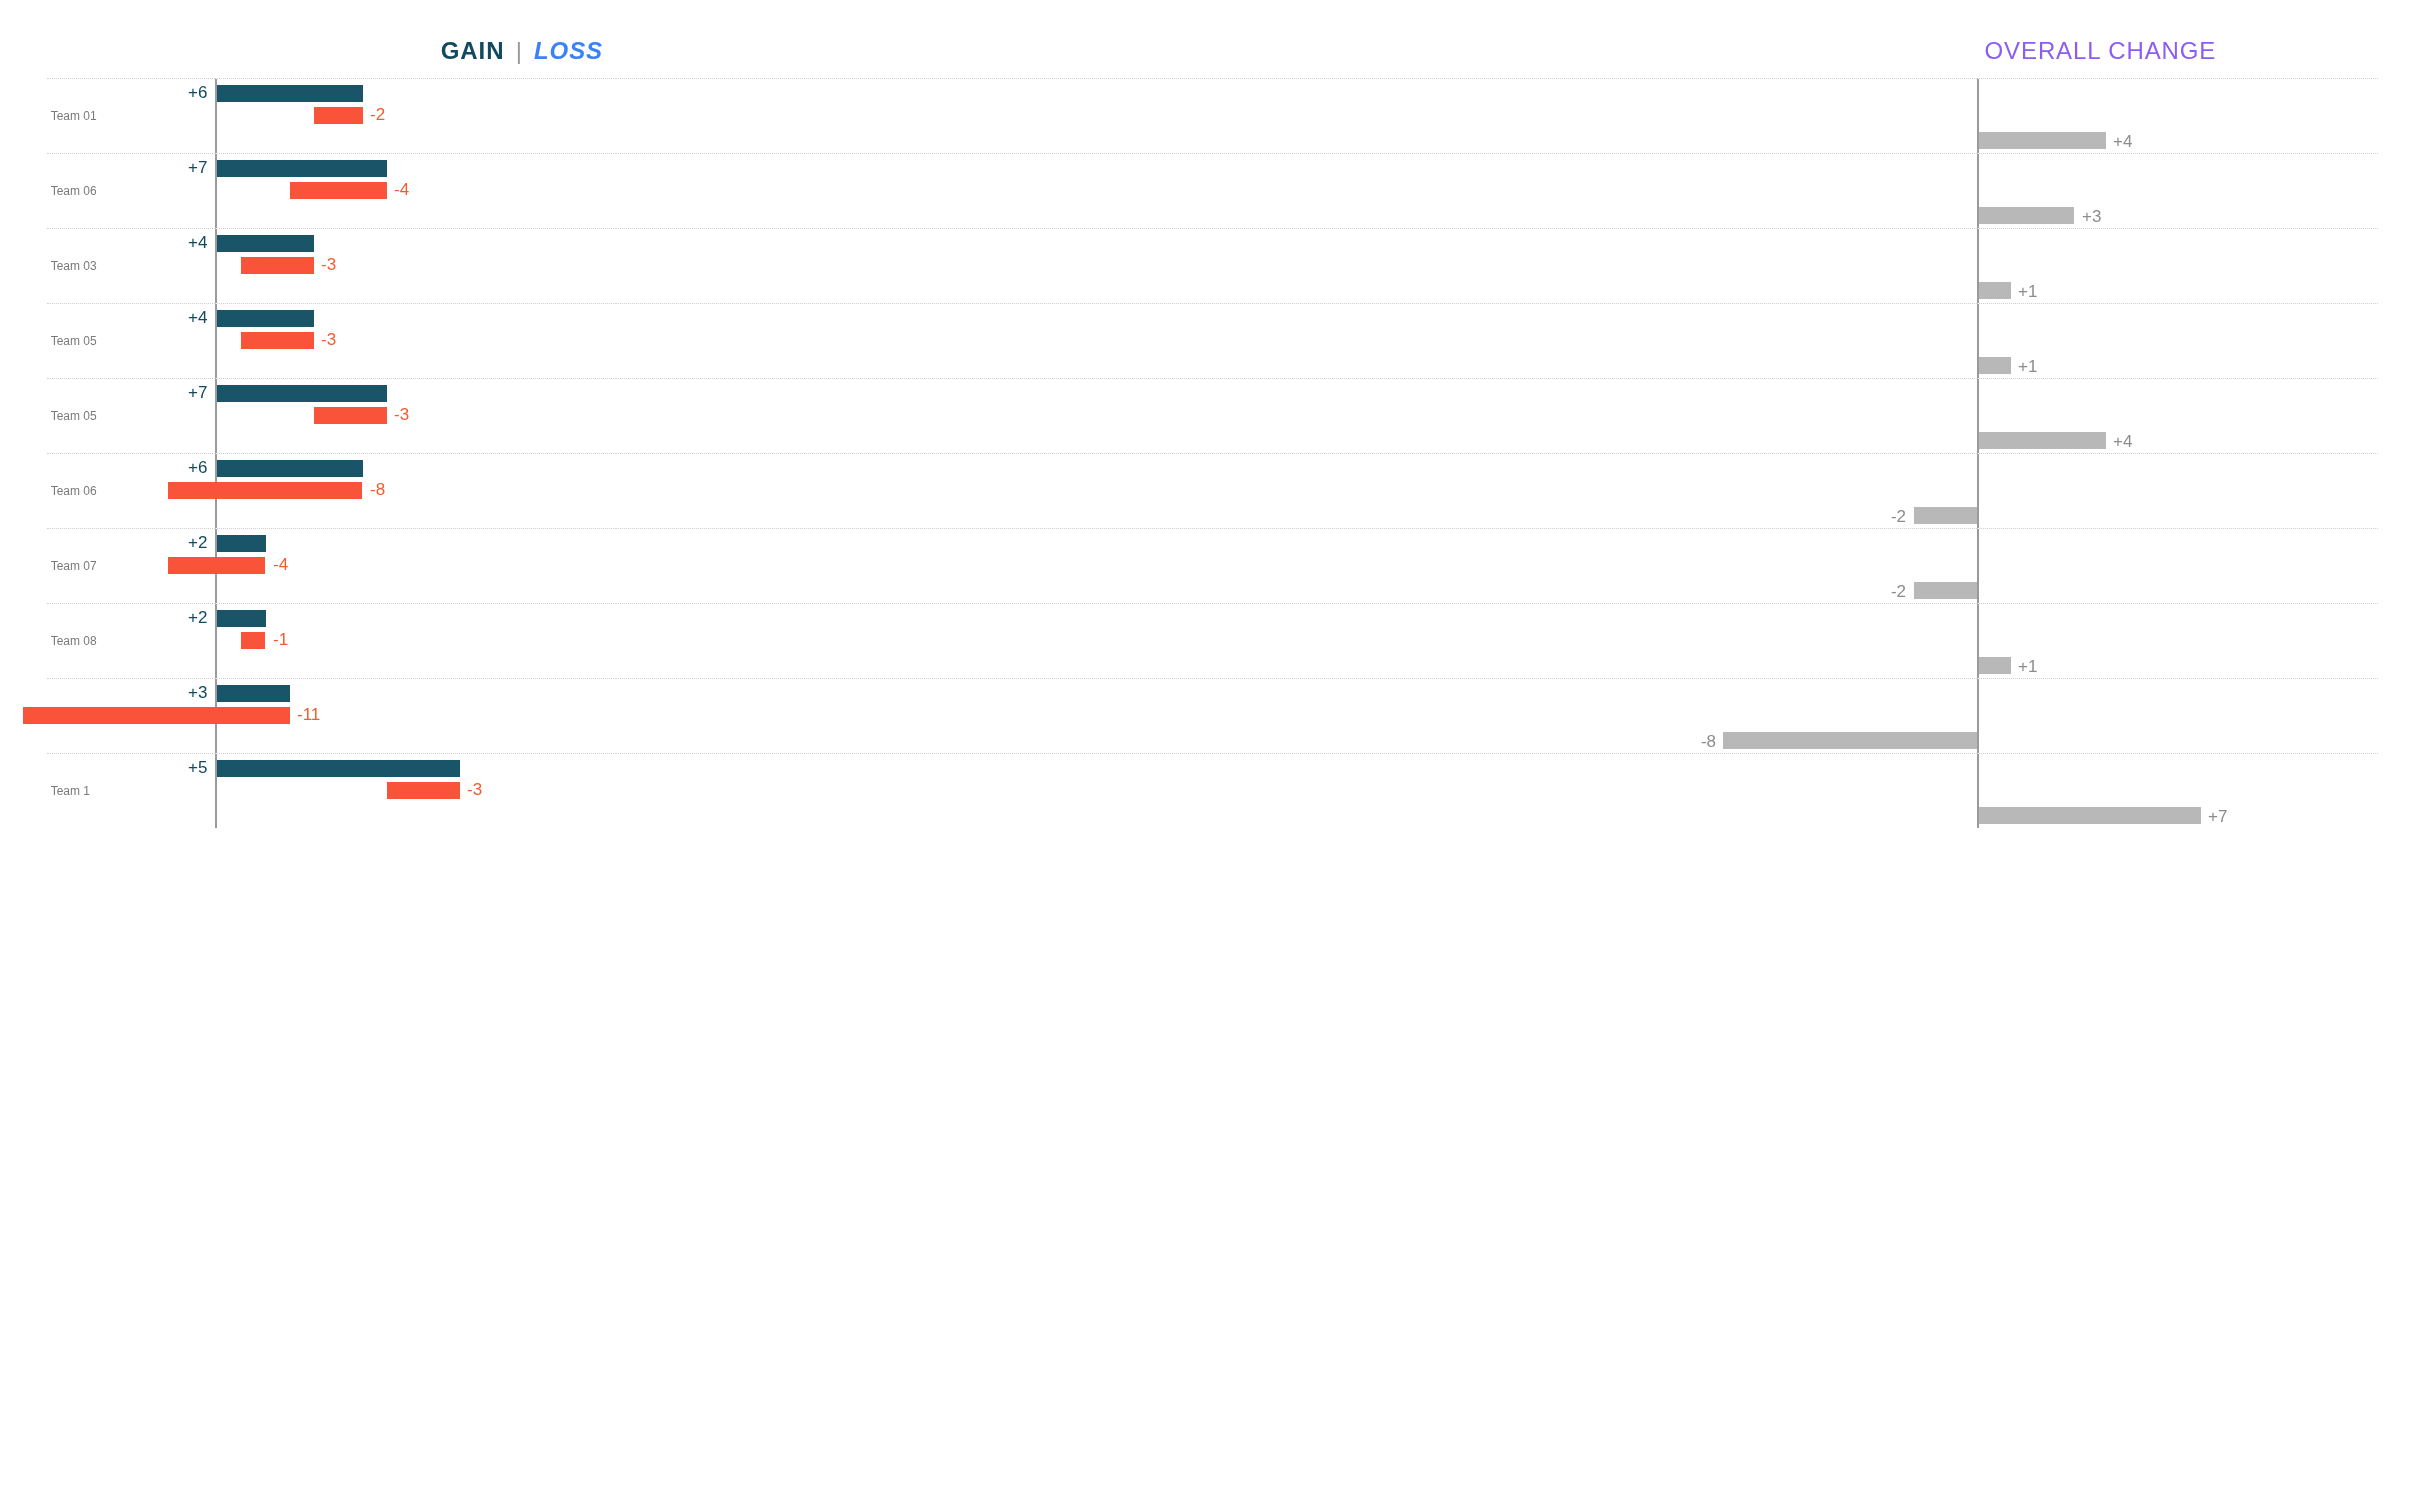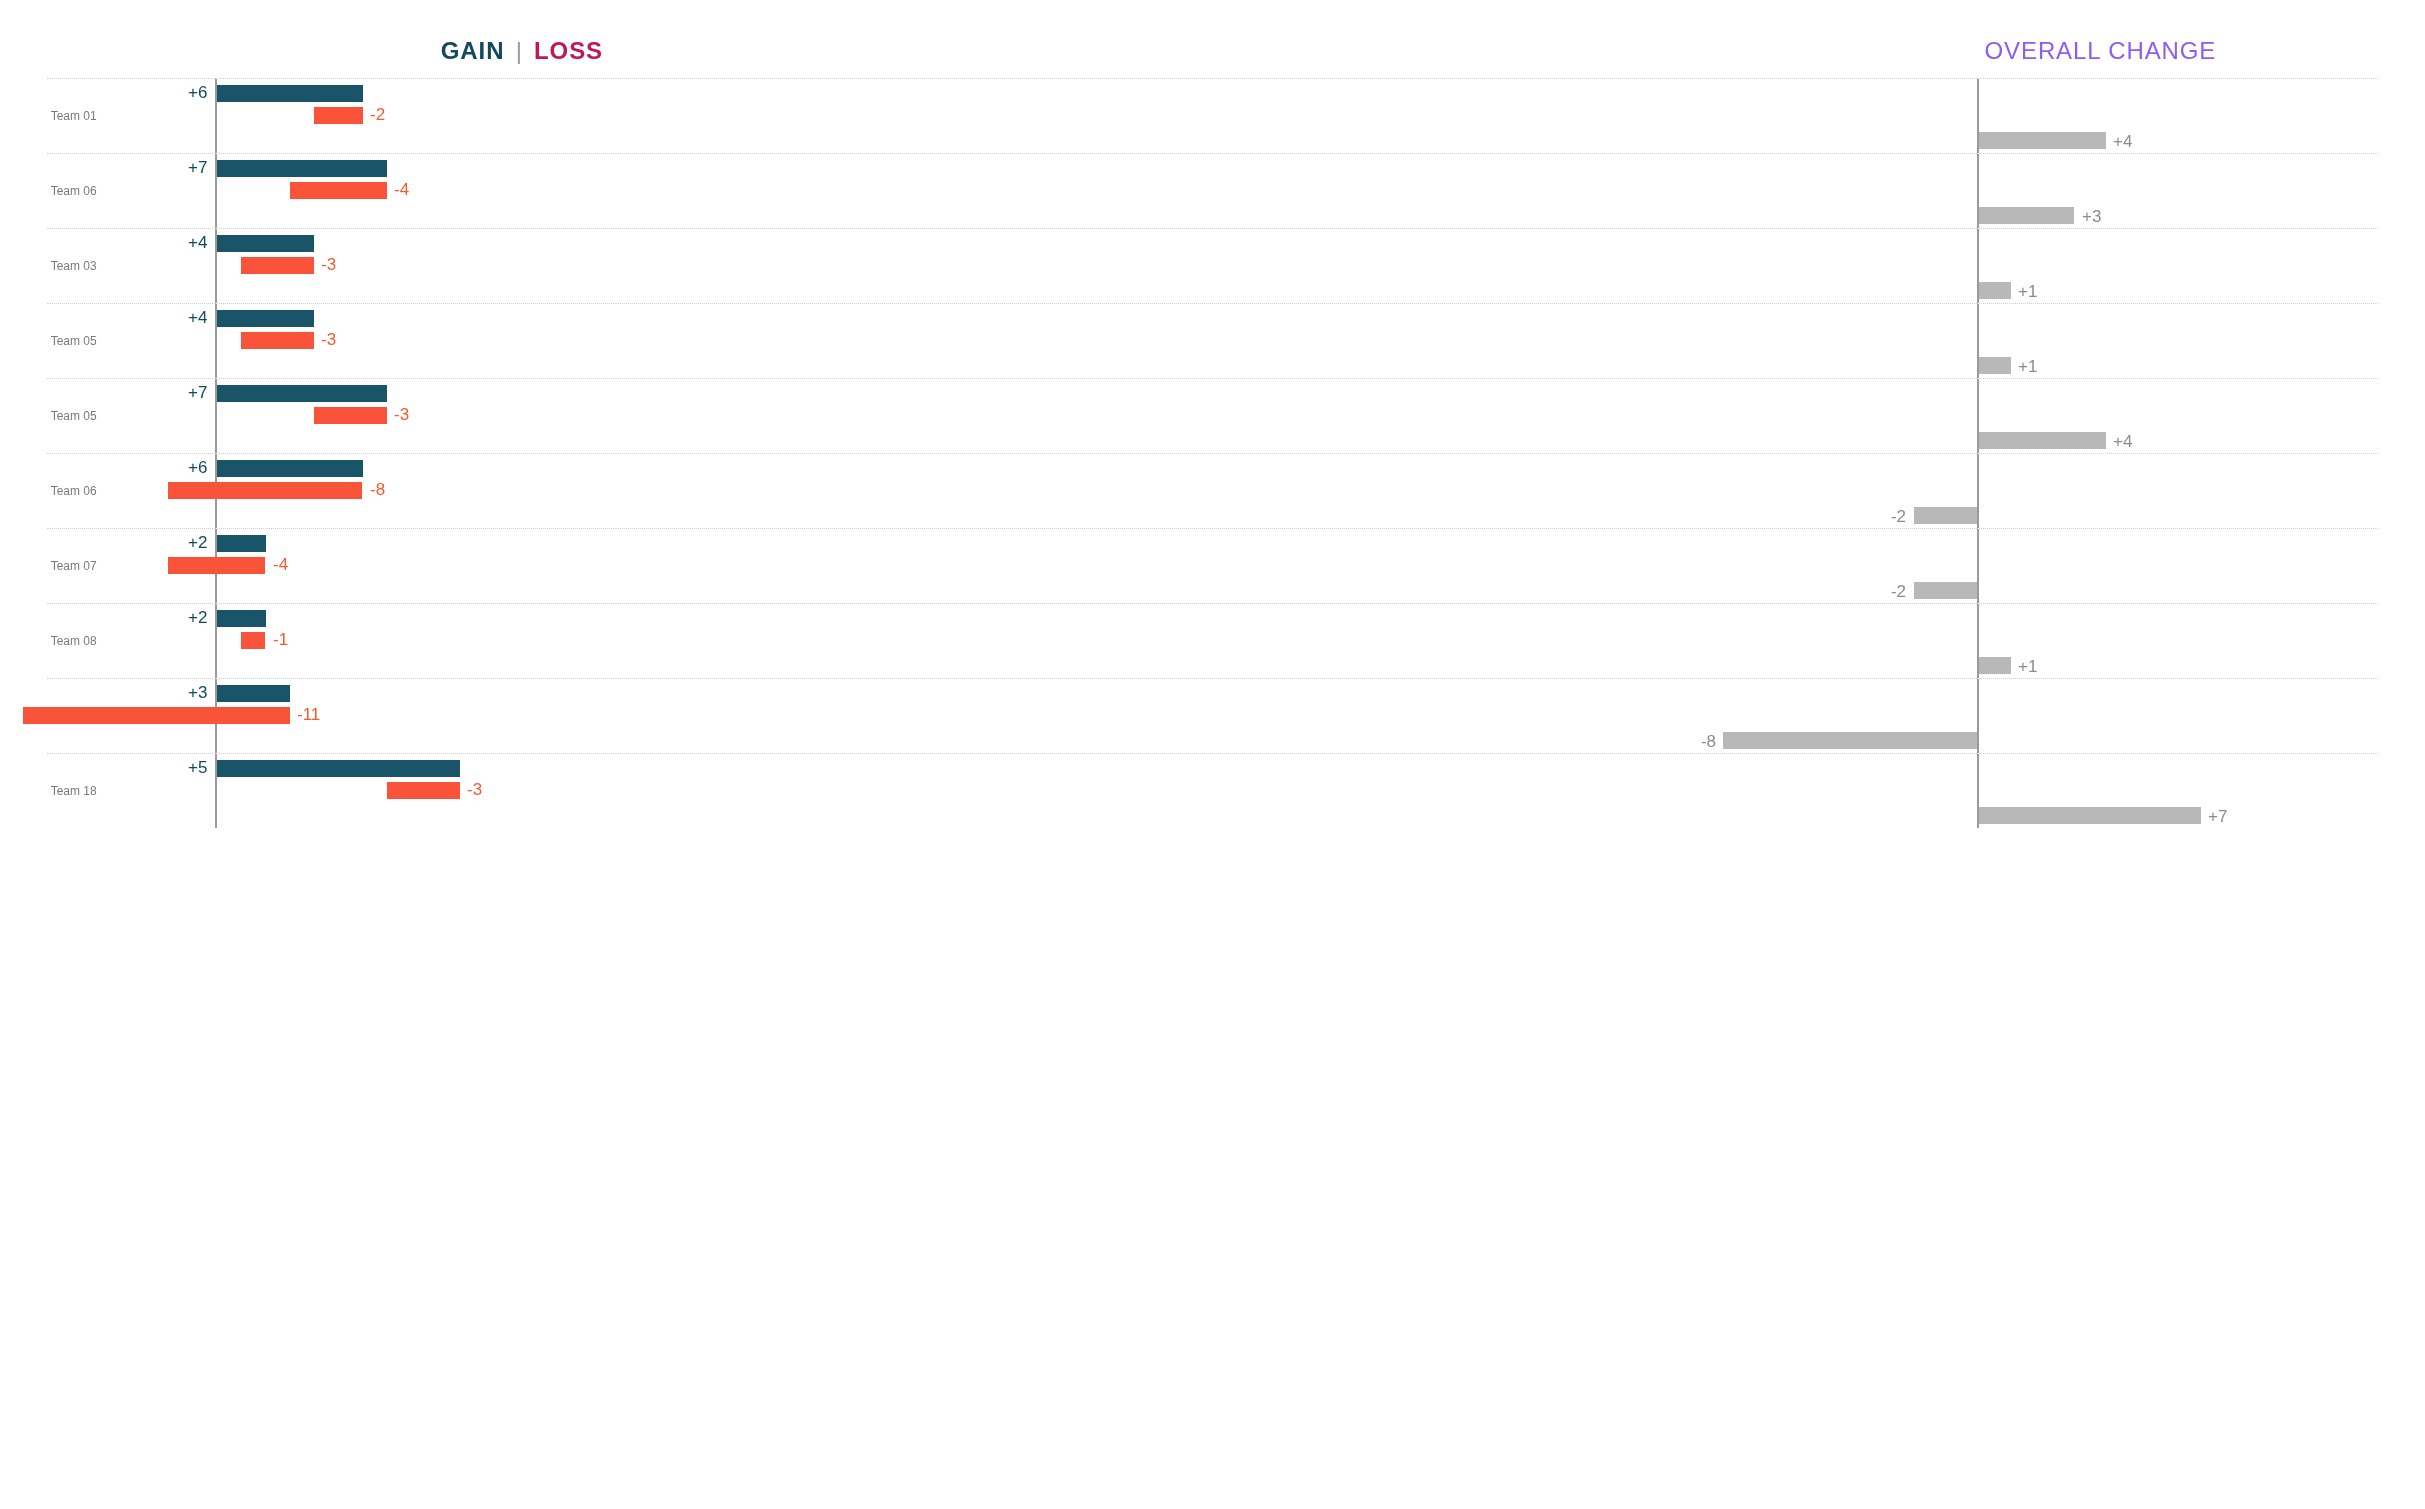--- a/index.html
+++ b/index.html
@@ -29,21 +29,21 @@
     font-weight: 600;
   }
   .header-overall {
     font-weight: 500;
     color: #8b5cf6;
     padding-left: 7.5px;
     position: relative;
   }
   .gain-text { color: #114a5e; }
   .pipe { color: #9a9a9a; font-weight: 400; padding: 0 3.7px;}
-  .loss-text { color: #be185d; }
+  .loss-text { color: #3b82f6; font-style: italic; }
   .cell {
     border-top: 0.9px dotted #cfcfcf;
     height: 75px;
     position: relative;
   }
   .team-label {
     display: flex;
     align-items: center;
     font-size: 12px;
     color: #7a7a7a;
@@ -225,21 +225,21 @@
       <div class="bar gain-bar" style="width: 73px;"></div>
       <div class="val-label gain-label">+3</div>
       <div class="bar loss-bar" style="width: 267px; left: -192px;"></div>
       <div class="val-label loss-label" style="left: 82px;">-11</div>
     </div>
     <div class="cell" style="position: relative;">
       <div class="bar ov-bar" style="width: 254px; right: 0px; left: auto; bottom: 3.7px;"></div>
       <div class="val-label ov-label" style="right: 261px; left: auto;">-8</div>
     </div>
     <div class="cell ovcell"></div>
-    <div class="cell team-label">Team 18</div>
+    <div class="cell team-label">Team 1</div>
     <div class="cell glcell">
       <div class="bar gain-bar" style="width: 243px;"></div>
       <div class="val-label gain-label">+5</div>
       <div class="bar loss-bar" style="width: 73px; left: 172px;"></div>
       <div class="val-label loss-label" style="left: 252px;">-3</div>
     </div>
     <div class="cell" style="position: relative;"></div>
     <div class="cell ovcell">
       <div class="bar ov-bar" style="width: 222px; left: 1.9px;"></div>
       <div class="val-label ov-label" style="left: 231px;">+7</div>

